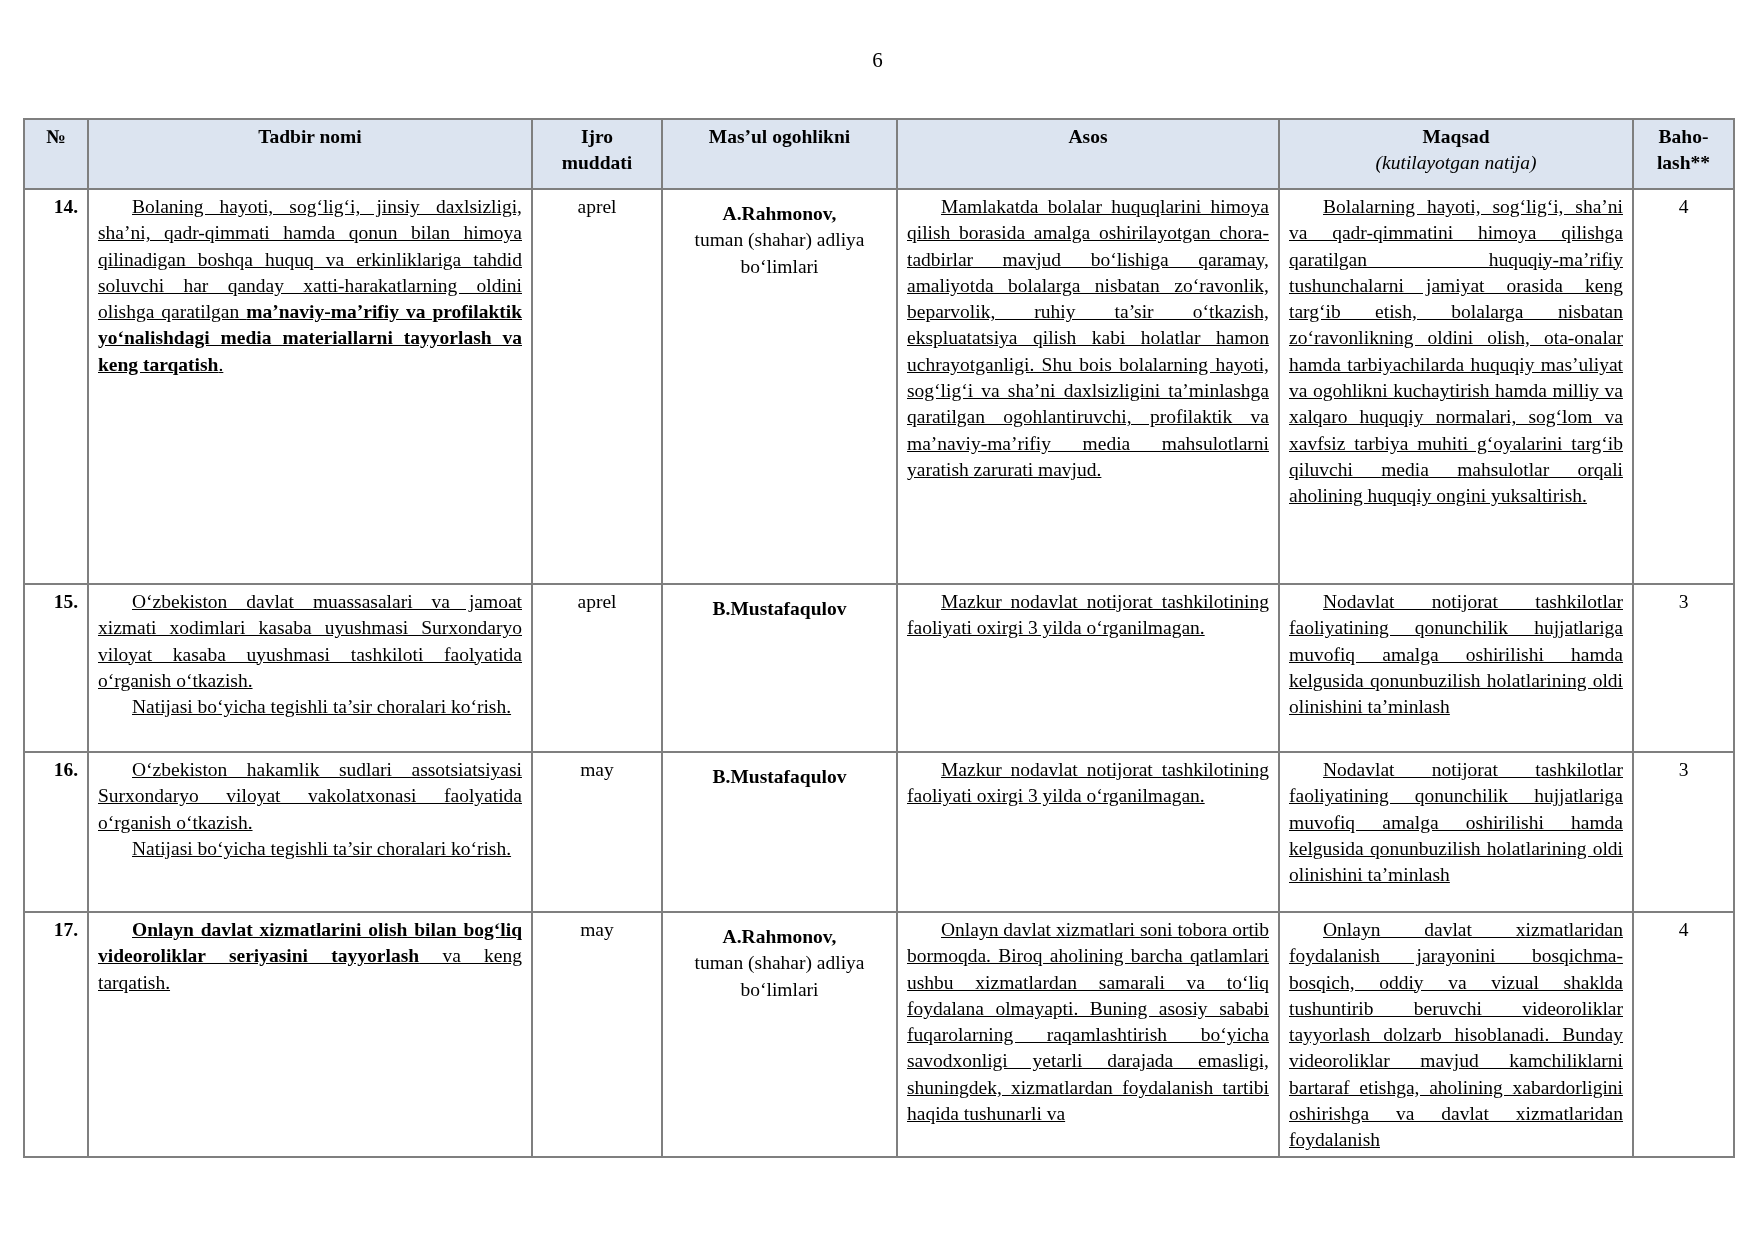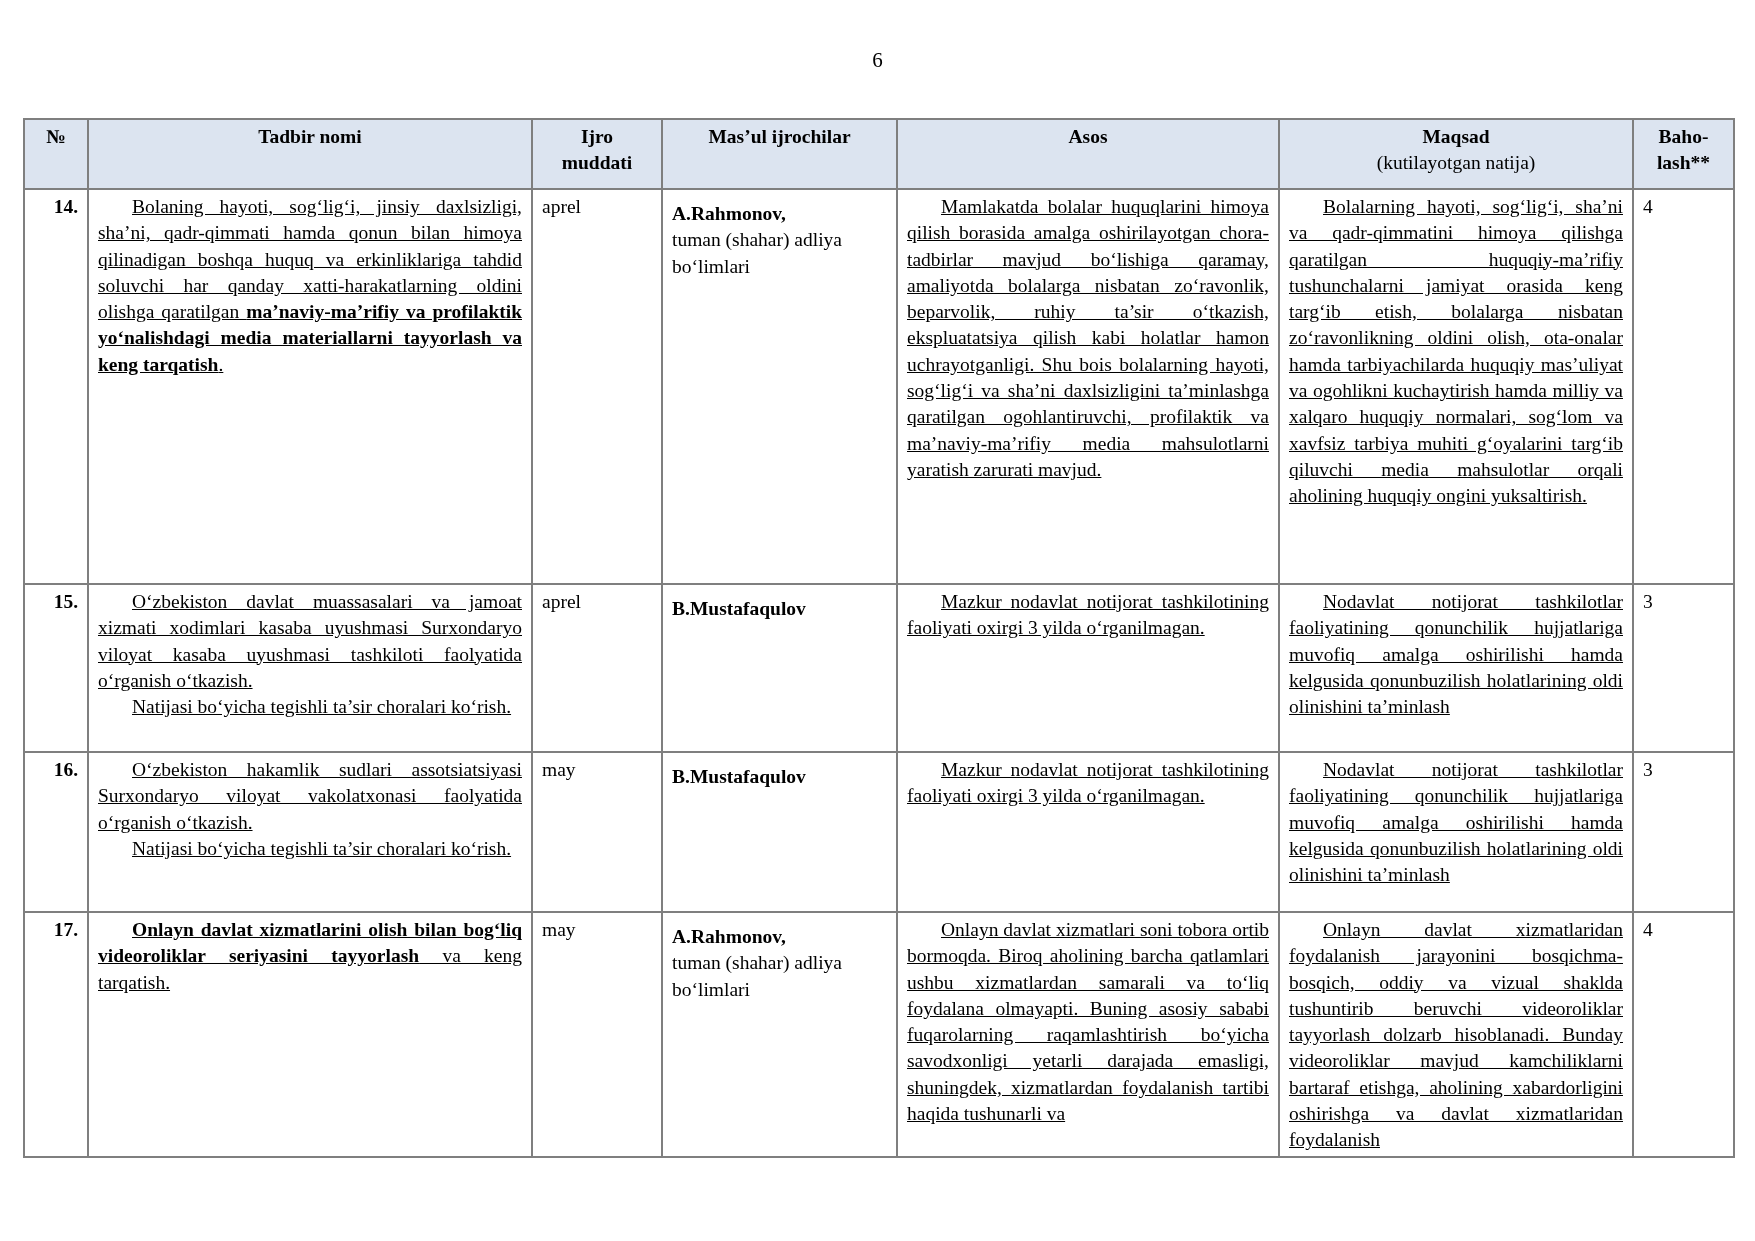--- a/index.html
+++ b/index.html
@@ -40,28 +40,29 @@
     }
     table.plan thead th {
       background: #dce4f0;
       font-weight: bold;
       text-align: center;
       height: 62px;
       padding-top: 4px;
     }
     table.plan thead th .sub {
       display: block;
+      font-style: italic;
       font-weight: normal;
     }
     td.num {
       text-align: right;
       font-weight: bold;
       padding-right: 10px;
     }
-    td.center { text-align: left; }
+    td.center { text-align: center; }
     td.just {
       text-align: justify;
       text-align-last: left;
     }
     .para { text-indent: 34px; text-decoration: underline; }
     .bold { font-weight: bold; }
     .exec-name { font-weight: bold; display: block; margin-top: 7px; }
     .exec-unit { display: block; }
     tr.r14 td { height: 387px; }
     tr.r15 td { height: 160px; }
@@ -84,21 +85,21 @@
     <col style="width:101px">
   </colgroup>
   <thead>
     <tr>
       <th>№</th>
       <th>Tadbir nomi</th>
       <th>
         <span>Ijro</span><br>
         <span>muddati</span>
       </th>
-      <th>Mas’ul ijrochilar</th>
+      <th>Mas’ul ogohlikni</th>
       <th>Asos</th>
       <th>
         <span>Maqsad</span>
         <span class="sub">(kutilayotgan natija)</span>
       </th>
       <th>
         <span>Baho-</span><br>
         <span>lash**</span>
       </th>
     </tr>

